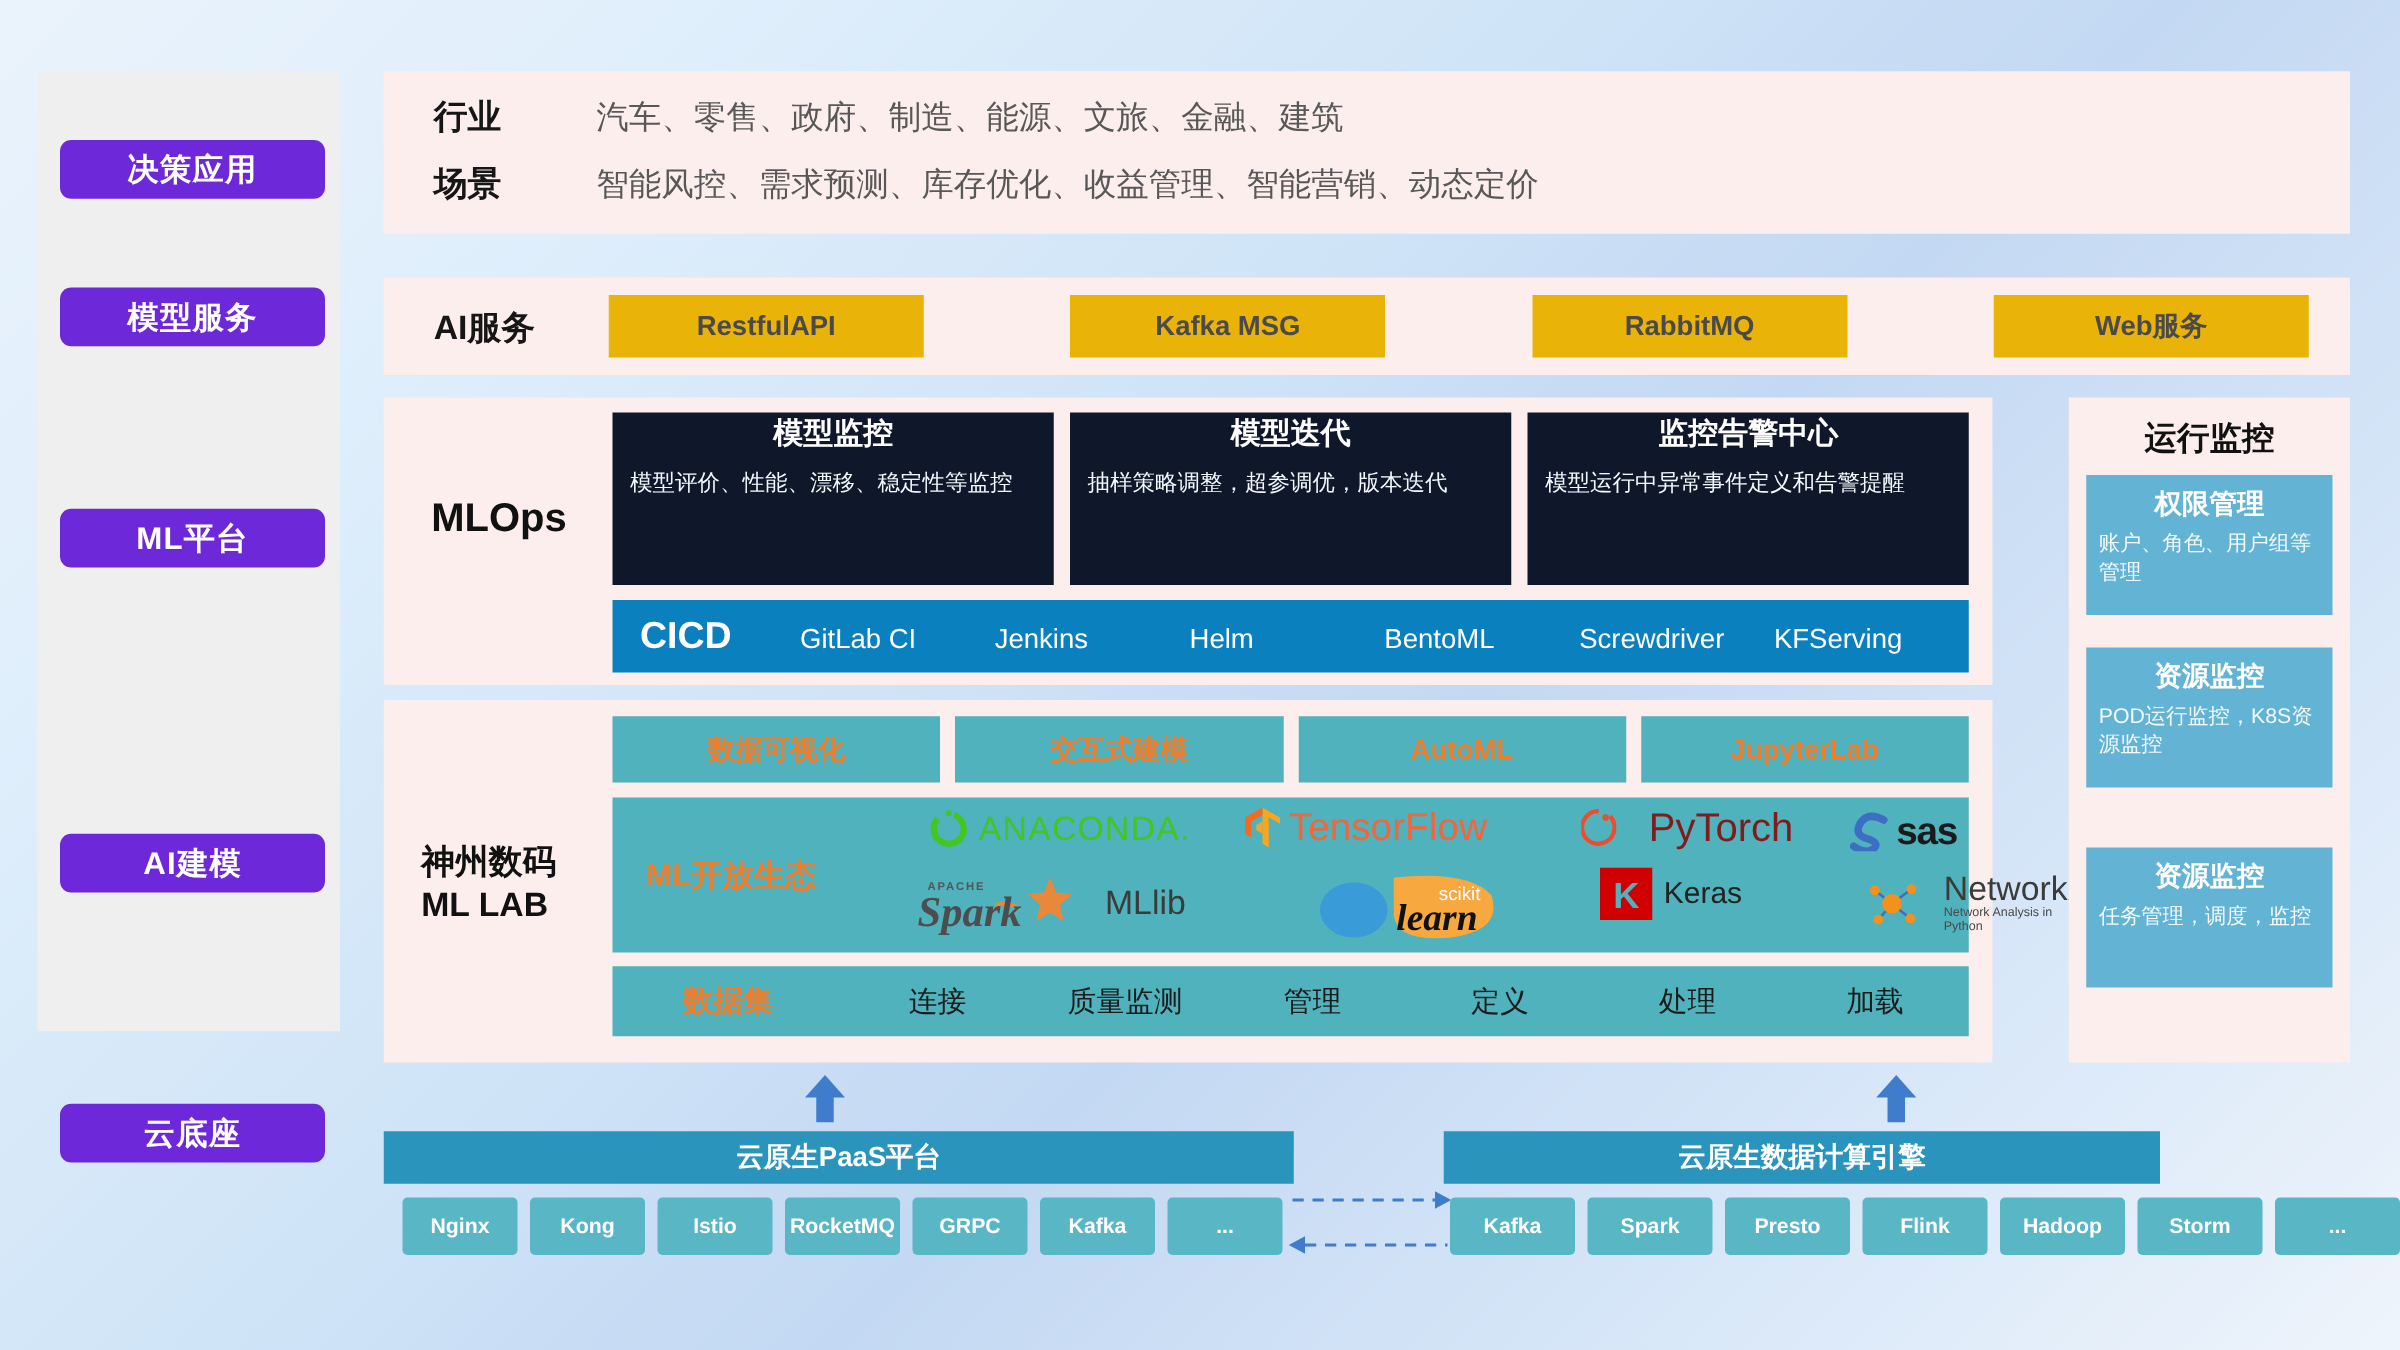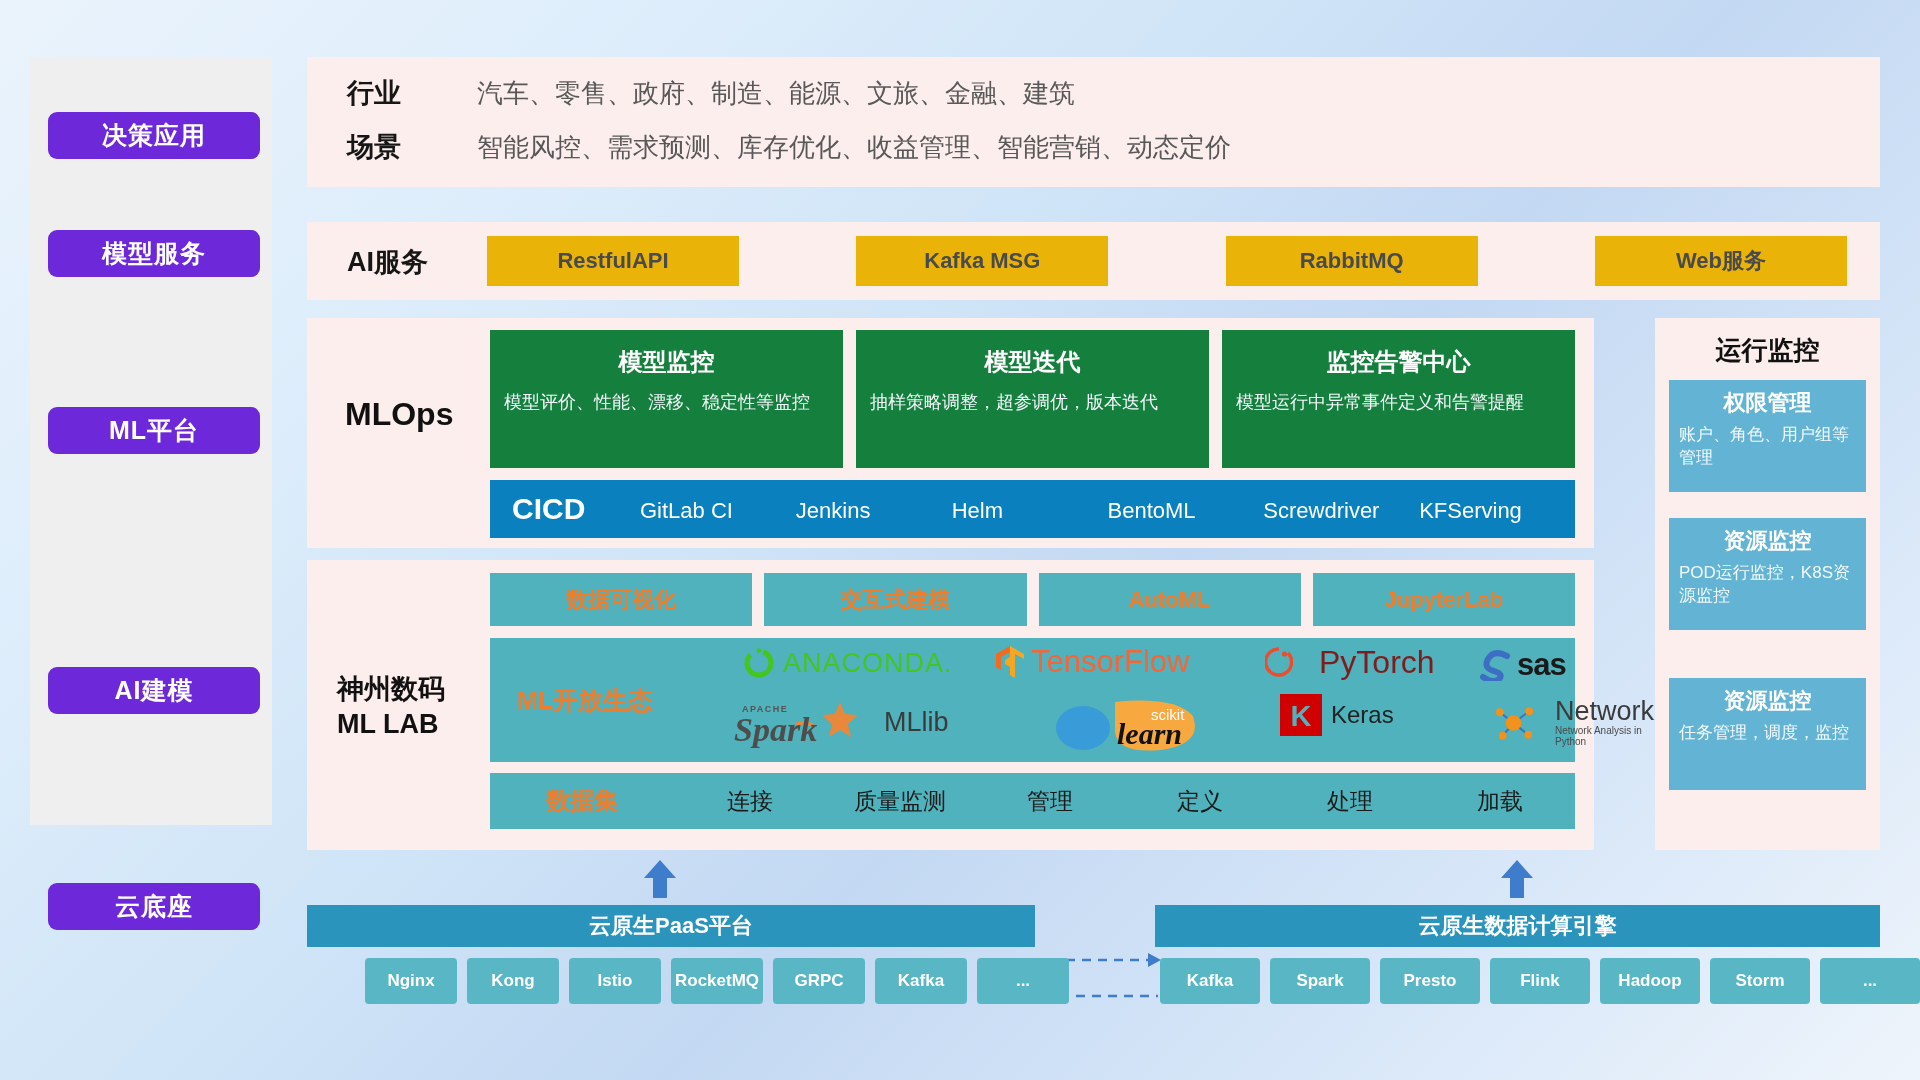--- a/index.html
+++ b/index.html
@@ -48,21 +48,21 @@
   .svc-lbl{ position:absolute; left:40px; top:22px; font-size:27px; font-weight:bold; color:#161616; }
   .svc-chips{ position:absolute; left:180px; top:14px; width:1360px;
               display:flex; justify-content:space-between; }
   .svc-chip{ width:252px; height:50px; background:#eab308; color:#4a4a4a;
              display:flex; align-items:center; justify-content:center;
              font-size:22px; font-weight:bold; }
 
   
   .mlops-lbl{ position:absolute; left:38px; top:78px; font-size:32px; font-weight:bold; color:#111; }
   .mlops-cards{ position:absolute; left:183px; top:12px; width:1085px; display:flex; gap:13px; }
-  .mlops-card{ flex:1; height:138px; background:#15803d; color:#fff; padding:16px 14px 0 14px; overflow:hidden; }
+  .mlops-card{ flex:1; height:138px; background:#0f172a; color:#fff; padding:0 14px 0 14px; overflow:hidden; }
   .mlops-card h4{ font-size:24px; text-align:center; font-weight:bold; margin-bottom:12px; }
   .mlops-card p{ font-size:18px; line-height:1.35; color:#f2f8fc; font-weight:normal; }
   .cicd-bar{ position:absolute; left:183px; top:162px; width:1085px; height:58px;
              background:#0a81be; overflow:hidden; display:flex; align-items:flex-start; }
   .cicd-title{ width:150px; padding-left:22px; padding-top:12px; font-size:30px; font-weight:bold; color:#fff; }
   .cicd-items{ flex:1; display:flex; padding-top:16px; }
   .cicd-item{ flex:1; color:#fff; font-size:22px; line-height:1.35; word-break:break-all; }
 
   
   .lab-lbl{ position:absolute; left:30px; top:112px; width:150px;
@@ -90,23 +90,23 @@
   .mon-card p{ font-size:17px; line-height:1.35; color:#f3fafd; font-weight:normal; }
   .mc1{ top:62px; height:112px; }
   .mc2{ top:200px; height:112px; }
   .mc3{ top:360px; height:112px; }
 
   
   .cloud-bar{ position:absolute; height:42px; background:#2b94bd; color:#fff;
               display:flex; align-items:center; justify-content:center;
               font-size:22px; font-weight:bold; }
   .bar-paas{ left:307px; top:905px; width:728px; }
-  .bar-engine{ left:1155px; top:905px; width:725px; }
+  .bar-engine{ left:1155px; top:905px; width:573px; }
   .chips-row{ position:absolute; display:flex; gap:10px; }
-  .chips-paas{ left:322px; top:958px;margin-left:43px; }
+  .chips-paas{ left:322px; top:958px; }
   .chips-engine{ left:1160px; top:958px; }
   .cchip{ background:#59b6c4; color:#fff; height:46px; border-radius:4px;
           display:flex; align-items:center; justify-content:center;
           font-size:17px; font-weight:bold; padding:0 6px; text-align:center; line-height:1.1; }
   .cchip.w1{ width:92px; }
   .cchip.w2{ width:100px; }
 
   .up-arrow{ position:absolute; width:40px; height:40px; }
   .ua1{ left:640px; top:858px; }
   .ua2{ left:1497px; top:858px; }

